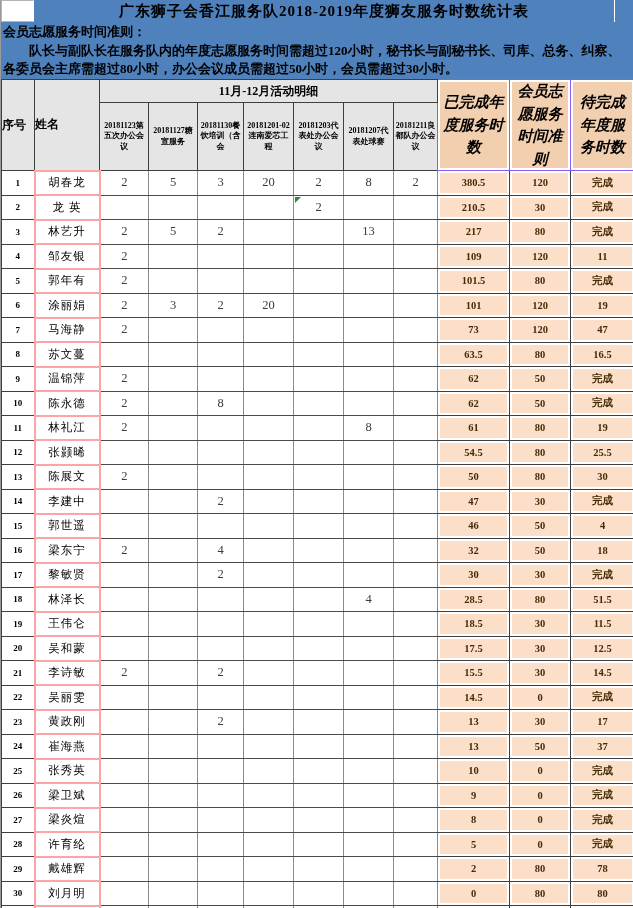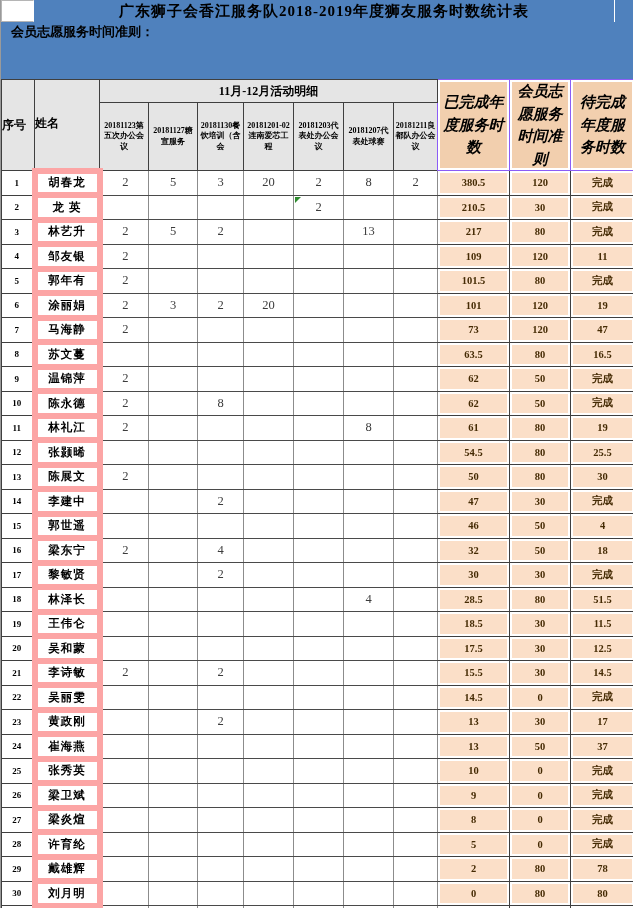--- a/index.html
+++ b/index.html
@@ -11,39 +11,39 @@
   .title-bar{display:flex;height:22px;background:#fff;}
   .corner-cell{width:33px;height:100%;background:#ffffff;border:1px solid #b5b5b5;border-right:1px solid #fff;}
   .title-cell{flex:1;background:var(--blue);color:#000;font-weight:bold;font-size:15px;
     display:flex;align-items:center;justify-content:center;letter-spacing:1px;}
   .title-gap{width:1px;background:#fff;}
   .title-right{width:18px;background:var(--blue);}
 
   
   .rules{height:57px;background:var(--blue);color:#000;font-weight:bold;
     font-size:13px;line-height:18.5px;padding:1px 3px 0 2px;}
-  .rules .heading{display:block;margin-left:8px;}
+  .rules .heading{display:block;}
   .rules .body{display:block;text-indent:2em;}
 
   
   table{border-collapse:collapse;table-layout:fixed;width:633px;}
   th,td{padding:0;overflow:hidden;}
   thead th{background:#e5e5e5;color:#000;border:1px solid #3f3f3f;}
   .group-h{height:17px;font-size:12px;font-weight:bold;text-align:center;}
   .serial-h,.name-h{font-size:12px;font-weight:bold;text-align:left;}
   .act-h{height:53px;font-size:8px;font-weight:bold;text-align:center;
     word-break:break-all;line-height:1.3;padding:0 1px;vertical-align:middle;}
   .sum-h{background:var(--peachHead);font-size:15px;font-weight:bold;text-align:center;
     vertical-align:middle;line-height:1.5;padding:0 4px;border:1px solid #8b5cf6;
     box-shadow:inset 0 2px 0 #fff,inset 0 -2px 0 #fff,inset 2px 0 0 #fff,inset -2px 0 0 #fff;font-style:italic;}
 
   tbody tr{height:24.5px;}
   tbody td{text-align:center;vertical-align:middle;}
   td.serial{border:1px solid #3f3f3f;font-size:9px;font-weight:bold;color:#000;}
-  td.name{border:6px solid #fca5a5;font-size:11.5px;font-weight:bold;color:#000;letter-spacing:1px;}
+  td.name{border:2px solid #fca5a5;font-size:11.5px;font-weight:normal;color:#000;letter-spacing:1px;}
   td.act{border:1px solid #8c8c8c;border-top:1px solid #4a4a4a;border-bottom:1px solid #4a4a4a;
     font-size:12.5px;color:#3c3c3c;position:relative;}
   td.sum{border:1px solid #3f3f3f;background:var(--peach);color:var(--brown);
     font-weight:bold;font-size:10.5px;
     box-shadow:inset 0 2px 0 #fff,inset 0 -2px 0 #fff,inset 2px 0 0 #fff,inset -2px 0 0 #fff;}
 
   .tri{position:absolute;top:1px;left:1px;width:0;height:0;
     border-top:6px solid var(--green);border-right:6px solid transparent;}
 </style>
 </head>
@@ -53,20 +53,21 @@
 
   <div class="title-bar">
     <div class="corner-cell"></div>
     <div class="title-cell">广东狮子会香江服务队2018-2019年度狮友服务时数统计表</div>
     <div class="title-gap"></div>
     <div class="title-right"></div>
   </div>
 
   <div class="rules">
     <span class="heading">会员志愿服务时间准则：</span>
+    <span class="body">队长与副队长在服务队内的年度志愿服务时间需超过120小时，秘书长与副秘书长、司库、总务、纠察、各委员会主席需超过80小时，办公会议成员需超过50小时，会员需超过30小时。</span>
   </div>
 
   <table>
     <colgroup>
       <col style="width:33px">
         <col style="width:65px">
       <col style="width:49px">
         <col style="width:49px">
         <col style="width:46px">
       <col style="width:50px">

